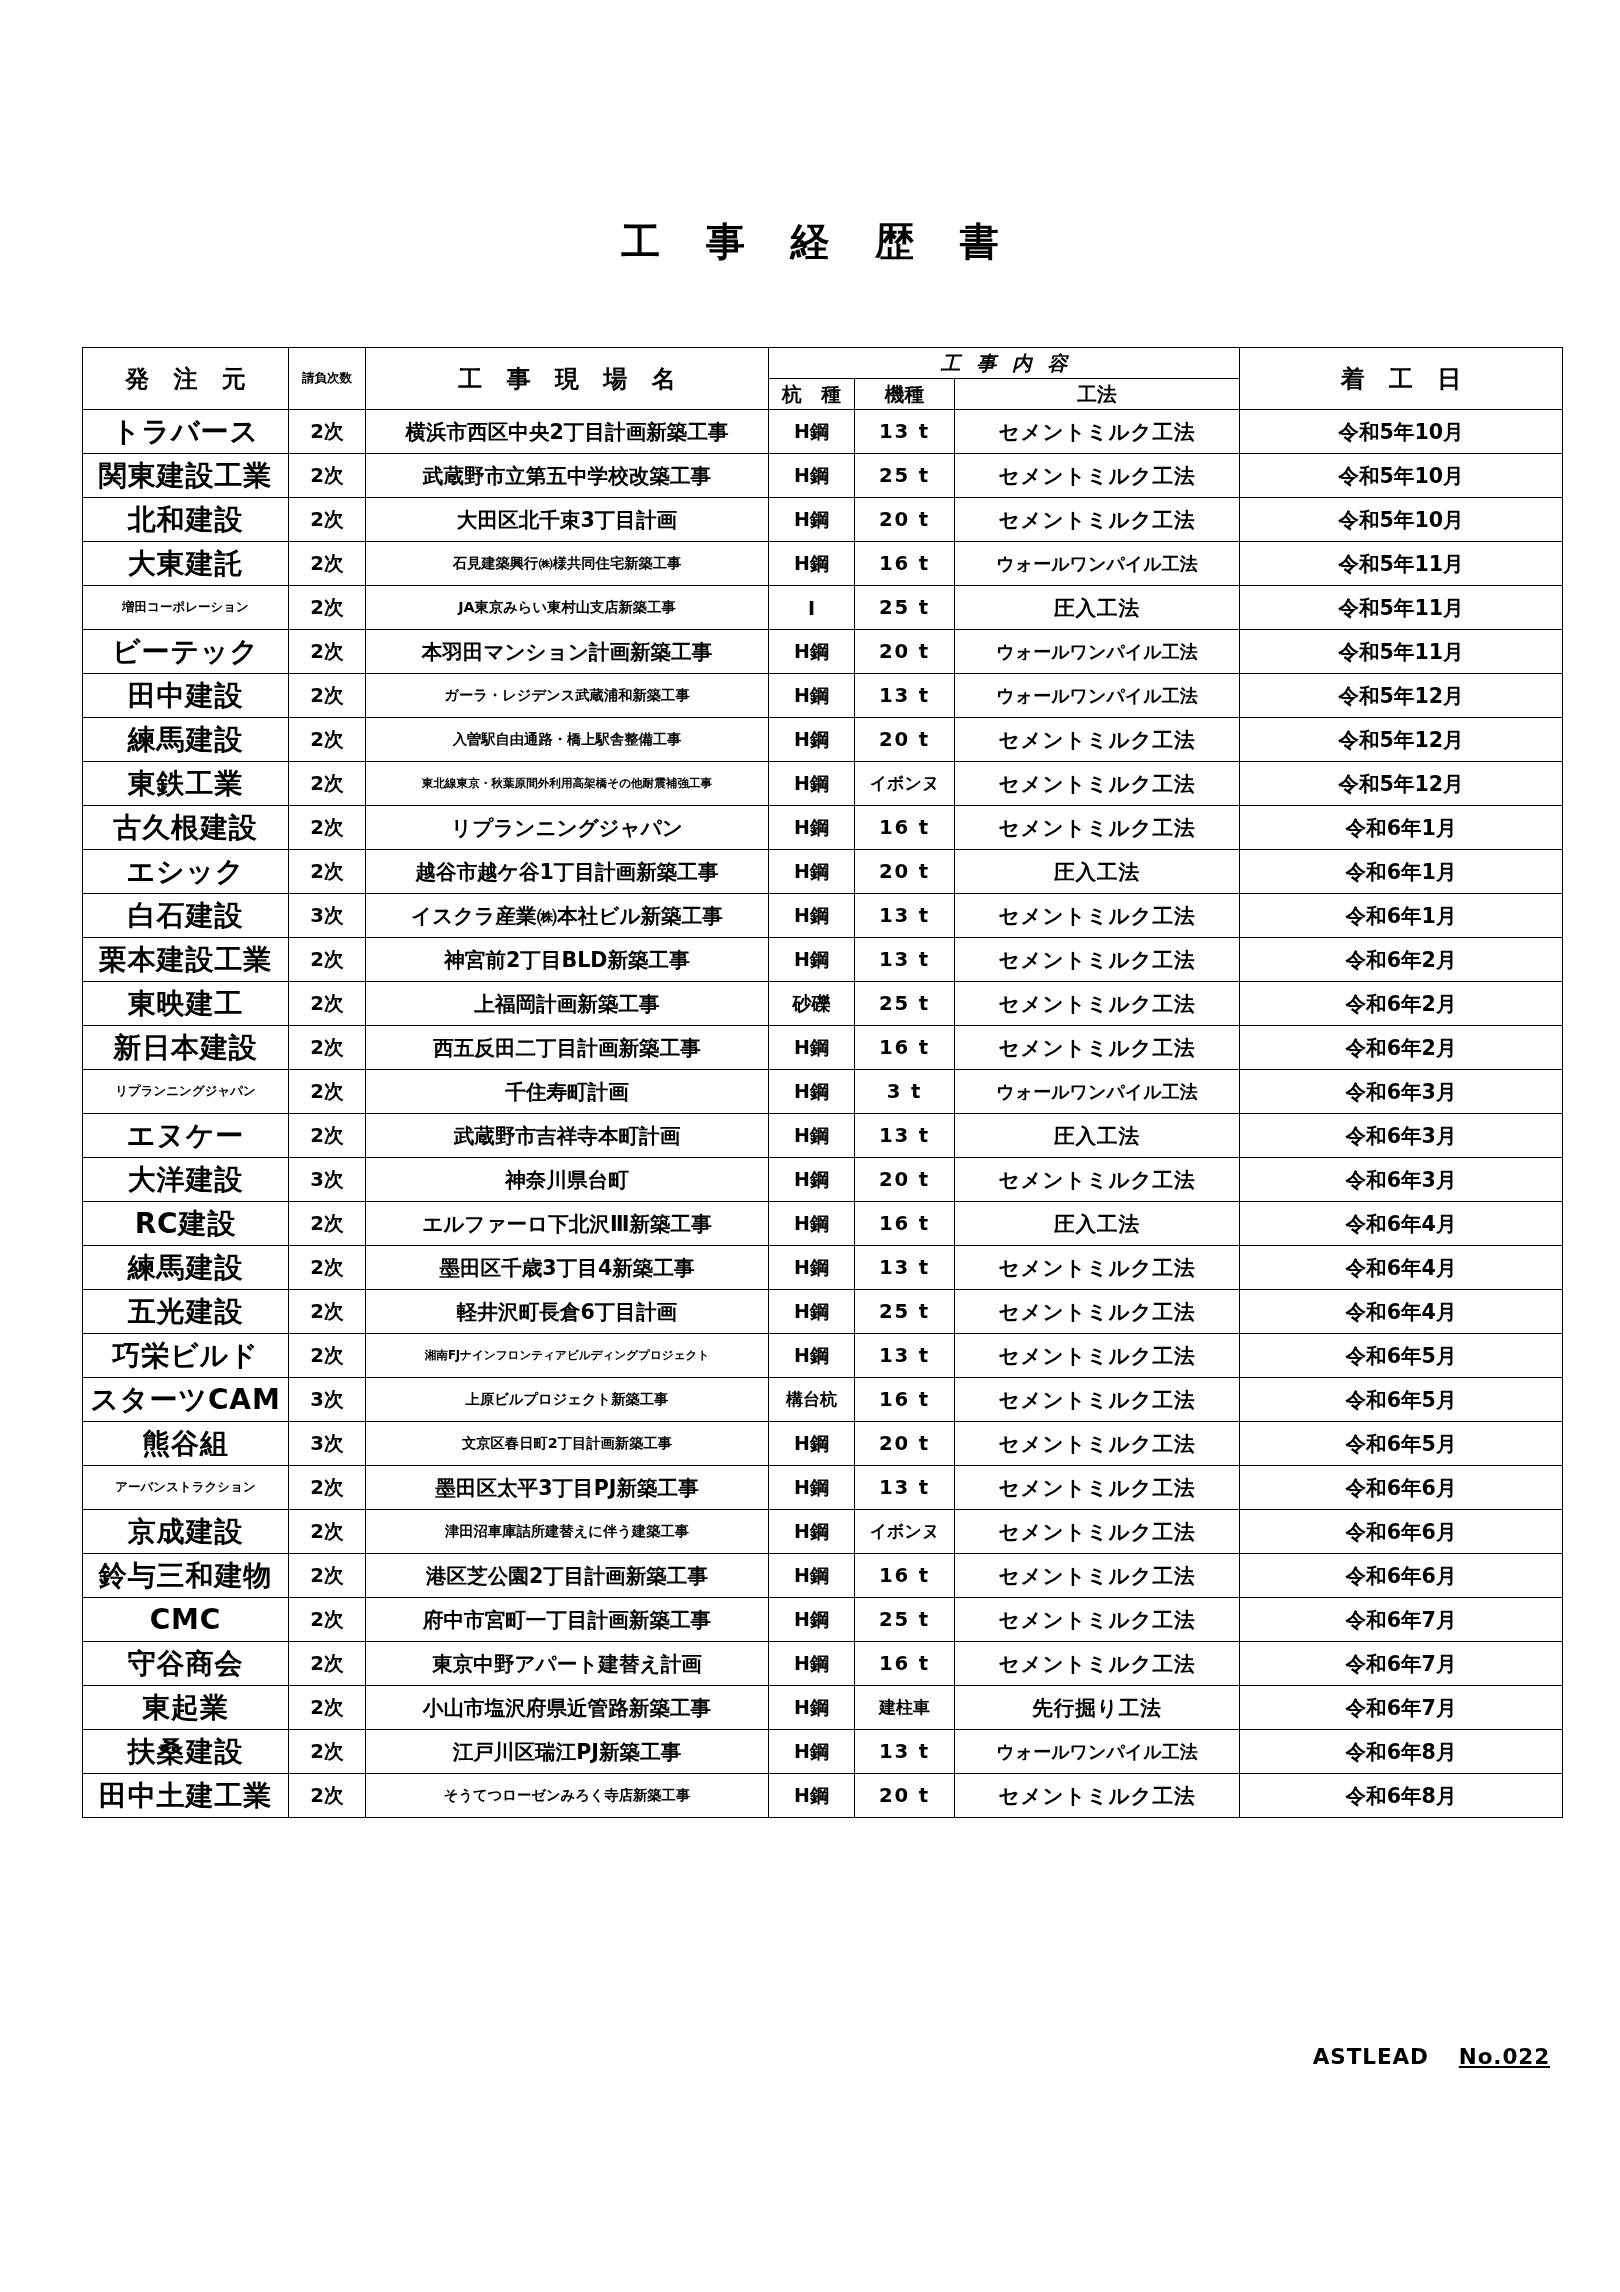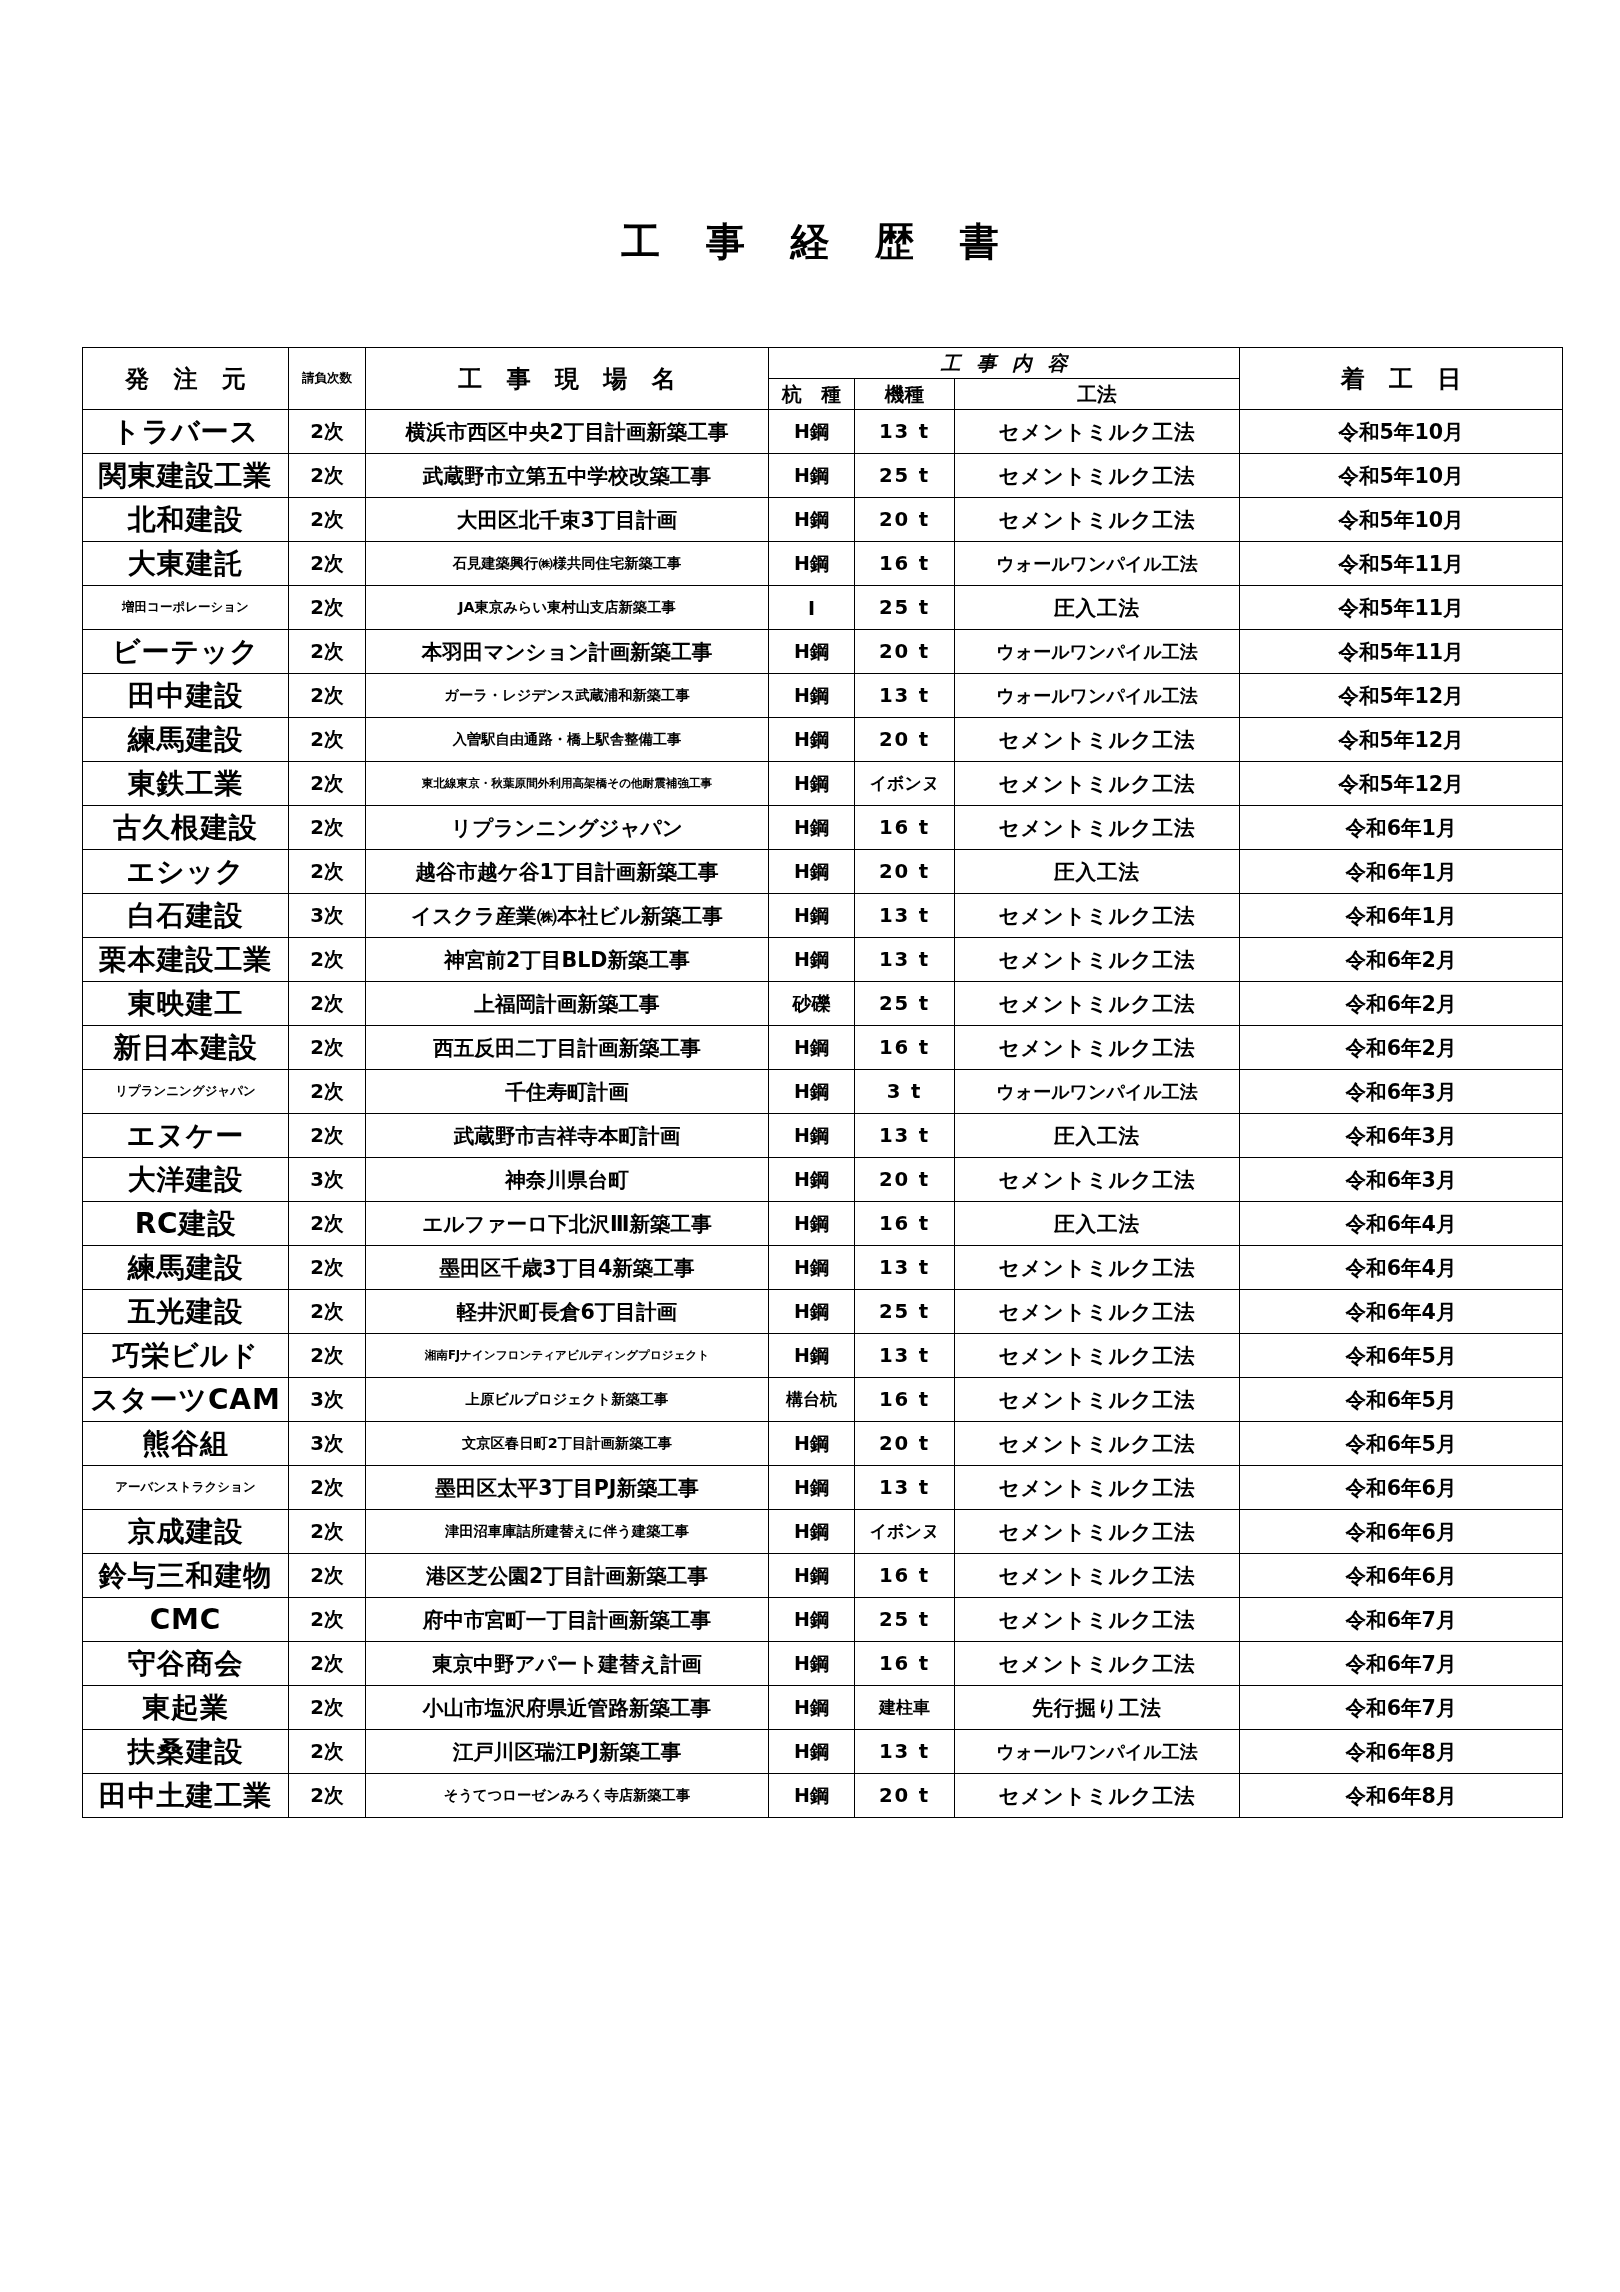--- a/index.html
+++ b/index.html
@@ -422,15 +422,18 @@
           <td class="c-order">2次</td>
           <td class="c-site sm">そうてつローゼンみろく寺店新築工事</td>
           <td class="c-pile">H鋼</td>
           <td class="c-model">20 t</td>
           <td class="c-method">セメントミルク工法</td>
           <td class="c-date">令和6年8月</td>
         </tr>
       </tbody>
   </table>
 
+  <div class="footer">
+    <span class="brand">ASTLEAD</span><span class="docno">No.022</span>
+  </div>
 
 </div>
 
 
 </body></html>

